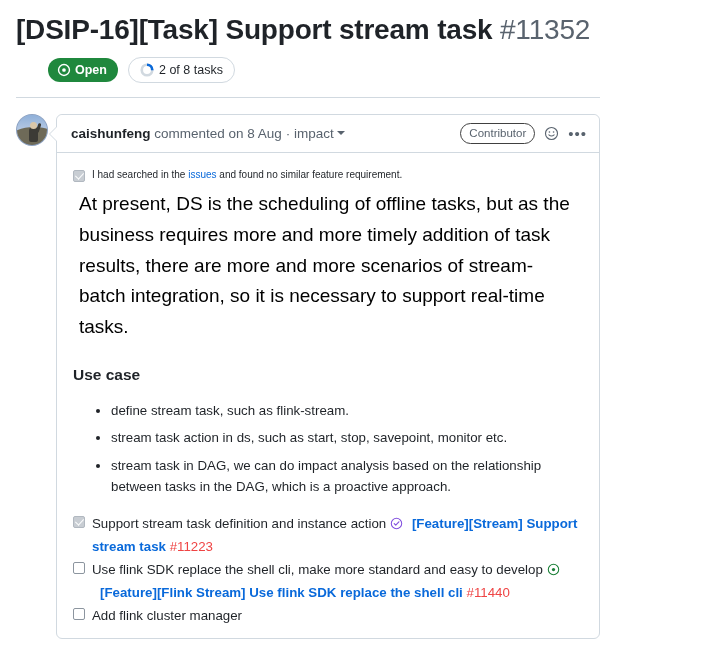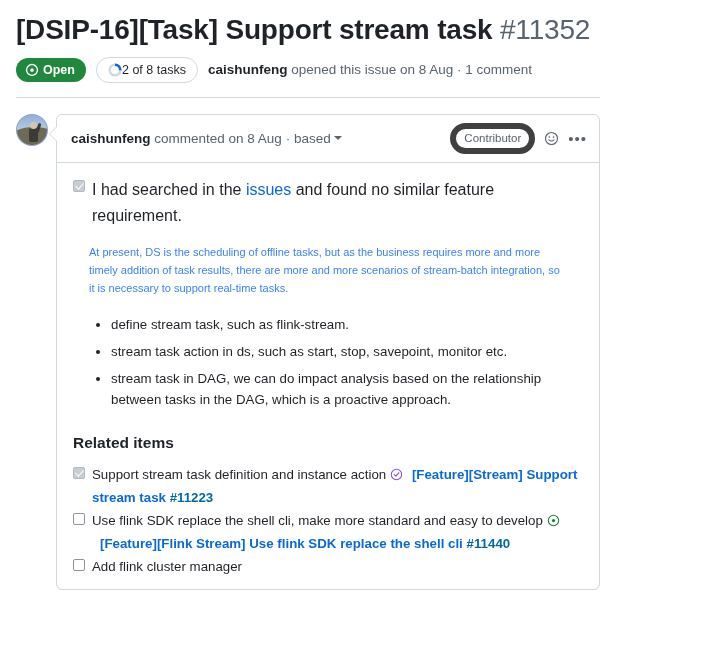--- a/index.html
+++ b/index.html
@@ -27,25 +27,26 @@
 
   .issue-meta { display: flex; align-items: center; gap: 10px; padding-bottom: 14px; }
 
   .state-badge {
     display: inline-flex; align-items: center; gap: 4px;
     background: #1f883d; color: #fff;
     border-radius: 999px;
     padding: 4px 11px 4px 9px;
     font-size: 12.5px; font-weight: 600;
     line-height: 16px;
+    margin-left: 32px;
   }
   .state-badge svg { display: block; }
 
   .tasks-pill {
-    display: inline-flex; align-items: center; 
+    display: inline-flex; align-items: center; gap: 5px;
     border: 1px solid #d1d9e0;
     border-radius: 999px;
     padding: 4px 11px;
     font-size: 12.5px;
     color: #1f2328;
     background: #fff;
     line-height: 16px;
   }
   .donut { display:block; }
 
@@ -105,21 +106,21 @@
     background: #fff;
     border-radius: 6px 6px 0 0;
     min-height: 34px;
   }
   .ch-left { font-size: 13.5px; color:#59636e; line-height: 20px; }
   .ch-left .author { color:#1f2328; font-weight:600; }
   .ch-left .edited { color:#59636e; }
   .caret { display:inline-block; margin-left:3px; border-left:4px solid transparent; border-right:4px solid transparent; border-top:4px solid #59636e; vertical-align: middle; position: relative; top:-1px;}
   .ch-right { margin-left:auto; display:flex; align-items:center; gap:9px; }
   .contrib-badge {
-    border:6px solid #404040;
+    border:1px solid #404040;
     border-radius: 999px;
     padding: 1px 8px;
     font-size: 11.5px;
     color:#59636e;
     line-height: 17px;
   }
   .icon-btn { color:#59636e; display:flex; align-items:center; }
   .kebab { font-size: 15px; letter-spacing: 1px; color:#59636e; line-height: 10px; }
 
   .comment-body { padding: 14px 16px 10px 16px; }
@@ -127,24 +128,24 @@
   h3.sec {
     font-size: 15.5px;
     font-weight: 600;
     margin: 0 0 12px 0;
     line-height: 1.25;
     color:#1f2328;
   }
   h3.sec.spaced { margin-top: 22px; }
 
   .para {
-    font-size: 11px;
+    font-size: 19px;
     line-height: 1.62;
-    color:#3b82f6;
-    margin: 16px;
+    color:#000000;
+    margin: 6px;
   }
 
   ul.bullets { margin: 16px; padding-left: 22px; }
   ul.bullets li {
     font-size: 13.3px;
     line-height: 1.6;
     margin-bottom: 6px;
     color:#1f2328;
   }
   ul.bullets li::marker { color:#1f2328; }
@@ -174,25 +175,25 @@
   .cbx.checked:after {
     content:"";
     position:absolute;
     left:3px; top:0px;
     width:4px; height:7px;
     border:solid #fbfcfd;
     border-width: 0 1.6px 1.6px 0;
     transform: rotate(43deg);
   }
 
-  .single-check { position: relative; padding-left: 19px; font-size:16px; line-height:1.6; }
+  .single-check { position: relative; padding-left: 19px; font-size:10px; line-height:1.6; }
 
   a.lnk { color:#0969da; text-decoration:none; }
   a.issue-ref { color:#0969da; text-decoration:none; font-weight:600;padding-left:8px; }
-  .ref-num { color:#0369a1; font-weight:700; }
+  .ref-num { color:#ef4444; font-weight:400; }
   .inline-icon { display:inline-block; vertical-align:-2px; margin-right:1px; }
 </style>
 </head>
 <body>
 
 <div class="page">
 
   <div class="issue-header">
     <h1 class="issue-title">
       <span>[DSIP-16][Task] Support stream task</span>
@@ -214,26 +215,20 @@
       <span class="tasks-pill">
         <span>
           <svg class="donut" width="14" height="14" viewBox="0 0 16 16" aria-hidden="true">
             <circle cx="8" cy="8" r="6" fill="none" stroke="#d1d9e0" stroke-width="3"></circle>
             <circle cx="8" cy="8" r="6" fill="none" stroke="#0969da" stroke-width="3" stroke-dasharray="9.42 28.27" stroke-dashoffset="0" transform="rotate(-90 8 8)"></circle>
           </svg>
         </span>
         <span>2 of 8 tasks</span>
       </span>
 
-      <span class="meta-text">
-        <span class="author">caishunfeng</span>
-        <span>opened this issue on 8 Aug</span>
-        <span>·</span>
-        <span>1 comment</span>
-      </span>
 
     </div>
   </div>
   <div class="header-rule"></div>
 
   <div class="comment-row">
 
     <div class="avatar">
       <span class="sky"></span>
       <span class="hill"></span>
@@ -242,21 +237,21 @@
       <span class="arm"></span>
     </div>
 
     <div class="comment-box">
 
       <div class="comment-head">
         <div class="ch-left">
           <span class="author">caishunfeng</span>
           <span>commented on 8 Aug</span>
           <span>·</span>
-          <span class="edited">based</span><span class="caret"></span>
+          <span class="edited">impact</span><span class="caret"></span>
         </div>
         <div class="ch-right">
           <span class="contrib-badge">Contributor</span>
           <span class="icon-btn">
             <svg width="15" height="15" viewBox="0 0 16 16" aria-hidden="true">
               <circle cx="8" cy="8" r="6.4" fill="none" stroke="#59636e" stroke-width="1.2"></circle>
               <circle cx="5.8" cy="6.4" r="0.85" fill="#59636e"></circle>
               <circle cx="10.2" cy="6.4" r="0.85" fill="#59636e"></circle>
               <path d="M5.2 9.5 Q8 12 10.8 9.5" fill="none" stroke="#59636e" stroke-width="1.1" stroke-linecap="round"></path>
             </svg>
@@ -267,27 +262,27 @@
 
       <div class="comment-body">
 
         <div class="single-check">
           <span class="cbx checked"></span>
           <span>I had searched in the </span><a class="lnk" href="#">issues</a><span> and found no similar feature requirement.</span>
         </div>
 
         <p class="para">At present, DS is the scheduling of offline tasks, but as the business requires more and more timely addition of task results, there are more and more scenarios of stream-batch integration, so it is necessary to support real-time tasks.</p>
 
+        <h3 class="sec spaced">Use case</h3>
         <ul class="bullets">
           <li>define stream task, such as flink-stream.</li>
           <li>stream task action in ds, such as start, stop, savepoint, monitor etc.</li>
           <li>stream task in DAG, we can do impact analysis based on the relationship between tasks in the DAG, which is a proactive approach.</li>
         </ul>
 
-        <h3 class="sec spaced">Related items</h3>
         <ul class="tasklist">
 
           <li>
             <span class="cbx checked"></span>
             <span>Support stream task definition and instance action </span><span class="inline-icon"><svg width="13" height="13" viewBox="0 0 16 16" aria-hidden="true">
                   <circle cx="8" cy="8" r="6.4" fill="none" stroke="#8250df" stroke-width="1.3"></circle>
                   <path d="M5.2 8.2 L7.1 10.1 L10.9 5.9" fill="none" stroke="#8250df" stroke-width="1.4" stroke-linecap="round" stroke-linejoin="round"></path>
                 </svg></span><a class="issue-ref" href="#">[Feature][Stream] Support stream task</a> <span class="ref-num">#11223</span>
           </li>
 

